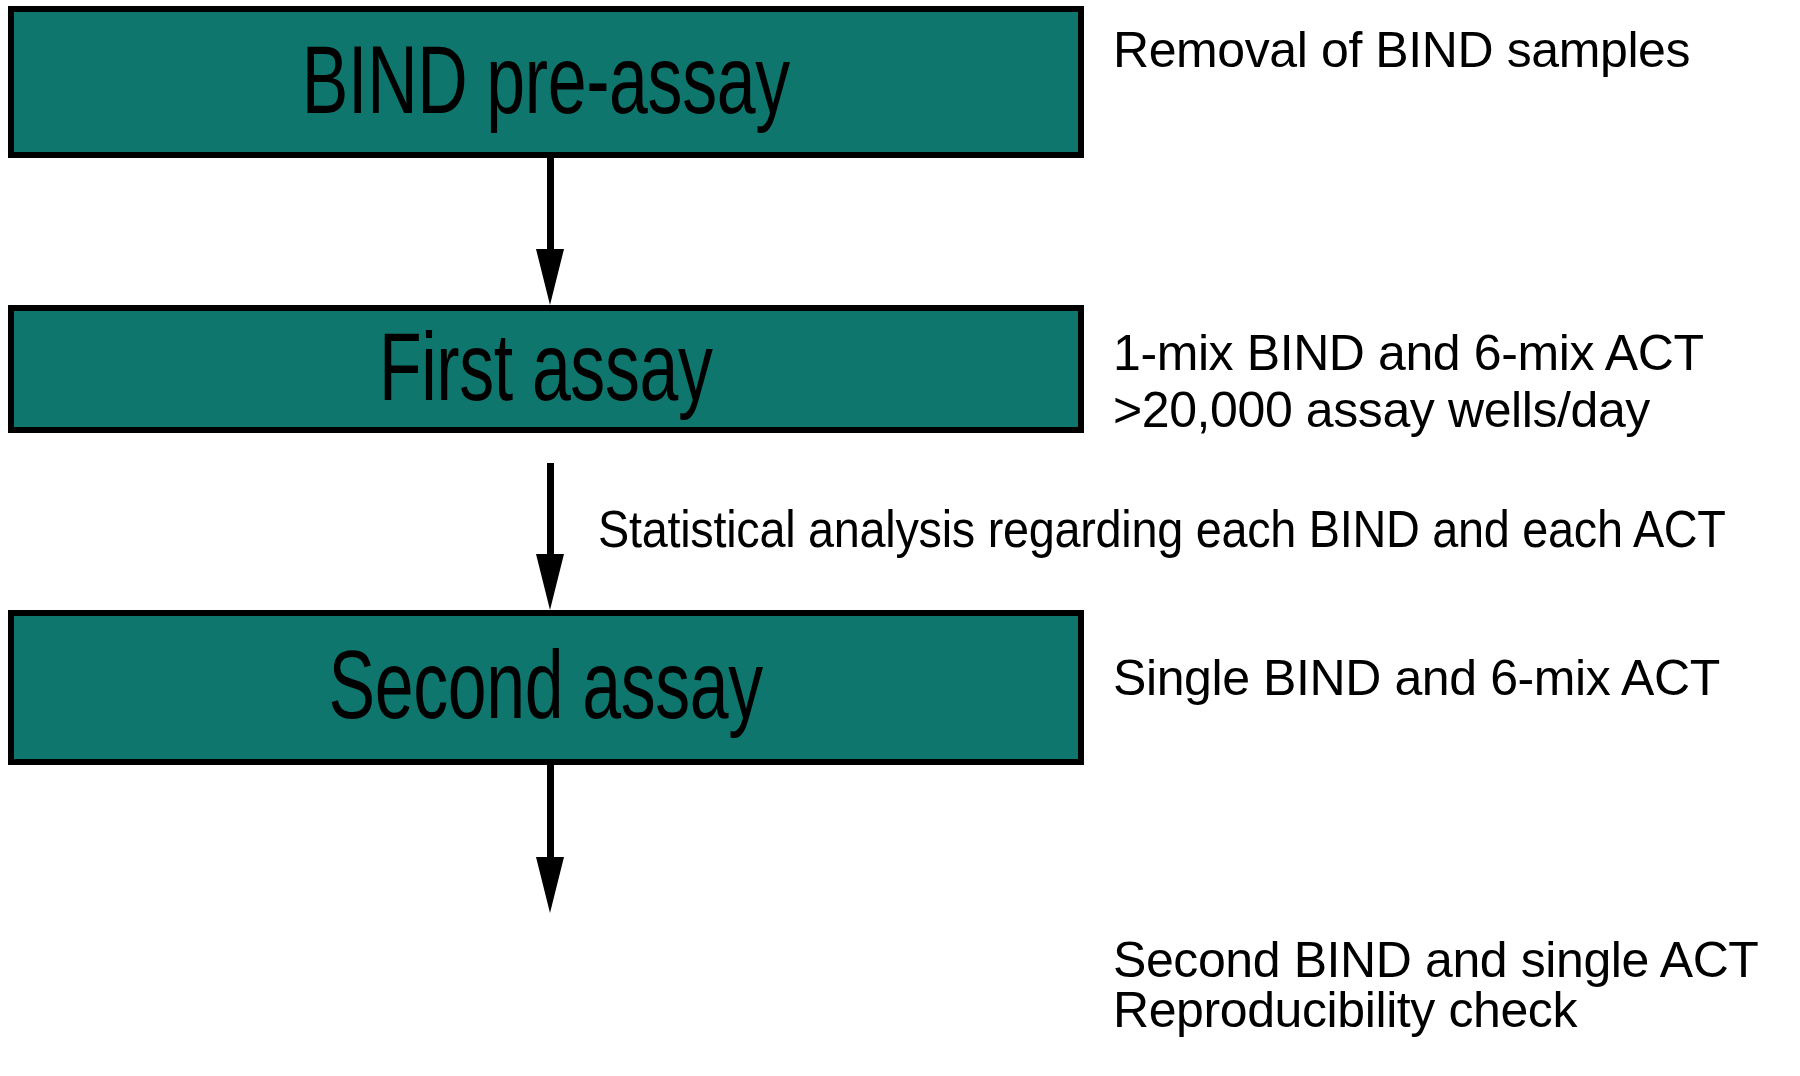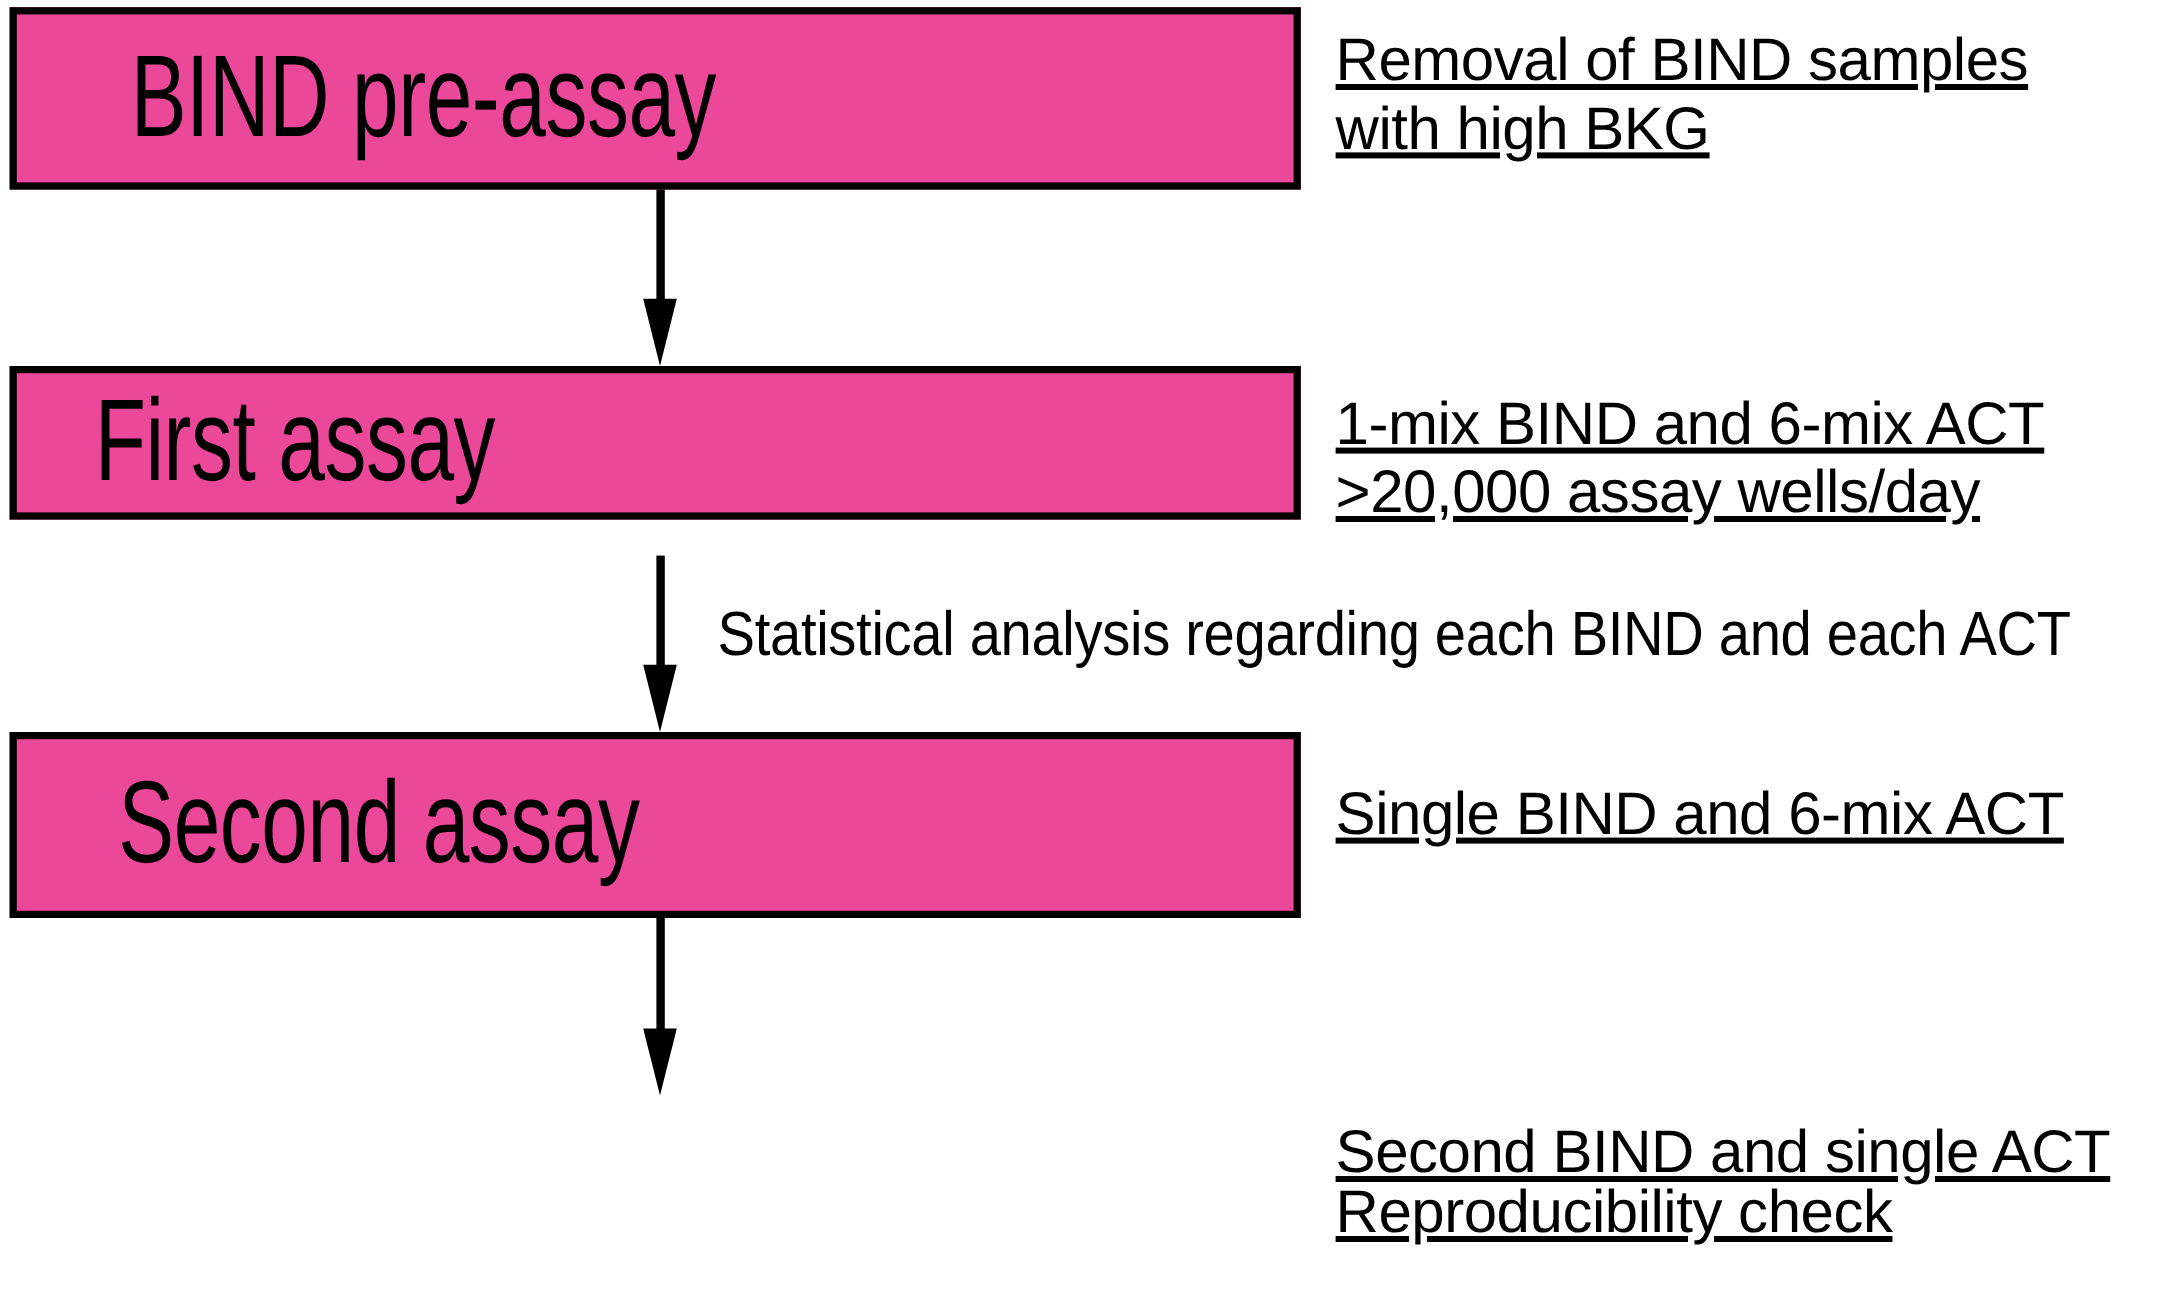--- a/index.html
+++ b/index.html
@@ -19,24 +19,24 @@
     color: #000000;
   }
 
   
   .process-box {
     position: absolute;
     left: 8px;
     width: 1076px;
     box-sizing: border-box;
     border: 6px solid #000000;
-    background: #ec4899;
+    background: #0f766e;
     display: flex;
     align-items: center;
-    justify-content: flex-start;
+    justify-content: center;
   }
 
   .process-box .box-label {
     font-size: 97px;
     line-height: 1;
     font-weight: 400;
     letter-spacing: -0.5px;
     transform: scaleX(0.72);
     transform-origin: center center;
     white-space: nowrap;
@@ -88,21 +88,20 @@
   
   .annotation {
     position: absolute;
     left: 1113px;
     font-size: 50px;
     line-height: 57px;
     font-weight: 400;
     letter-spacing: -0.4px;
     white-space: nowrap;
     color: #000000;
-    text-decoration: underline;
   }
   .annotation .ann-line { display: block; }
 
   #annotation-1 { top: 22px; }
   #annotation-2 { top: 325px; }
   #annotation-3 { top: 654px; line-height: 48px; text-align: center; }
   #annotation-4 { top: 935px; line-height: 50px; }
 
   
   #flow-caption {
@@ -121,21 +120,20 @@
 </head>
 <body>
 
 <div id="page">
 
   <div class="process-box" id="box-1">
     <span class="box-label">BIND pre-assay</span>
   </div>
   <div class="annotation" id="annotation-1">
     <span class="ann-line">Removal of BIND samples</span>
-    <span class="ann-line">with high BKG</span>
   </div>
 
   <div class="arrow" id="arrow-1">
     <div class="shaft"></div>
     <div class="head"></div>
   </div>
 
   <div class="process-box" id="box-2">
     <span class="box-label">First assay</span>
   </div>

